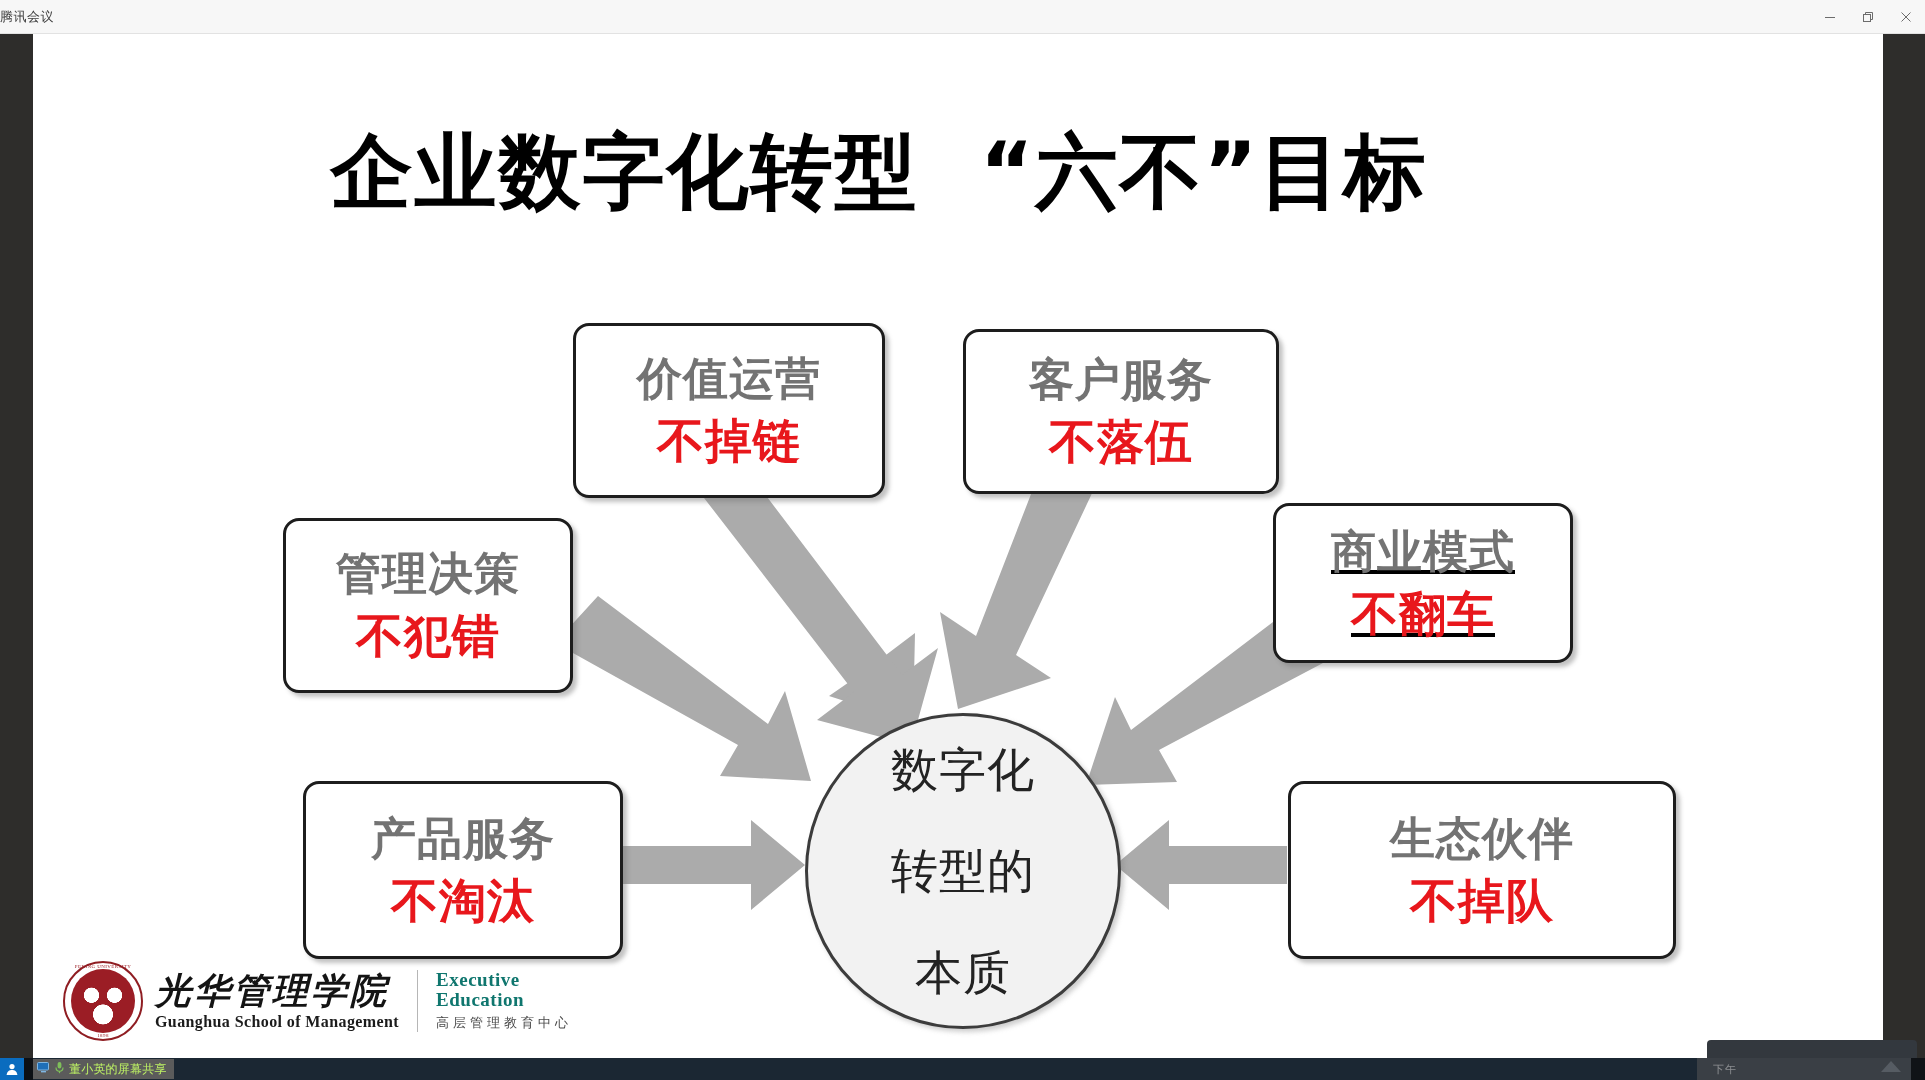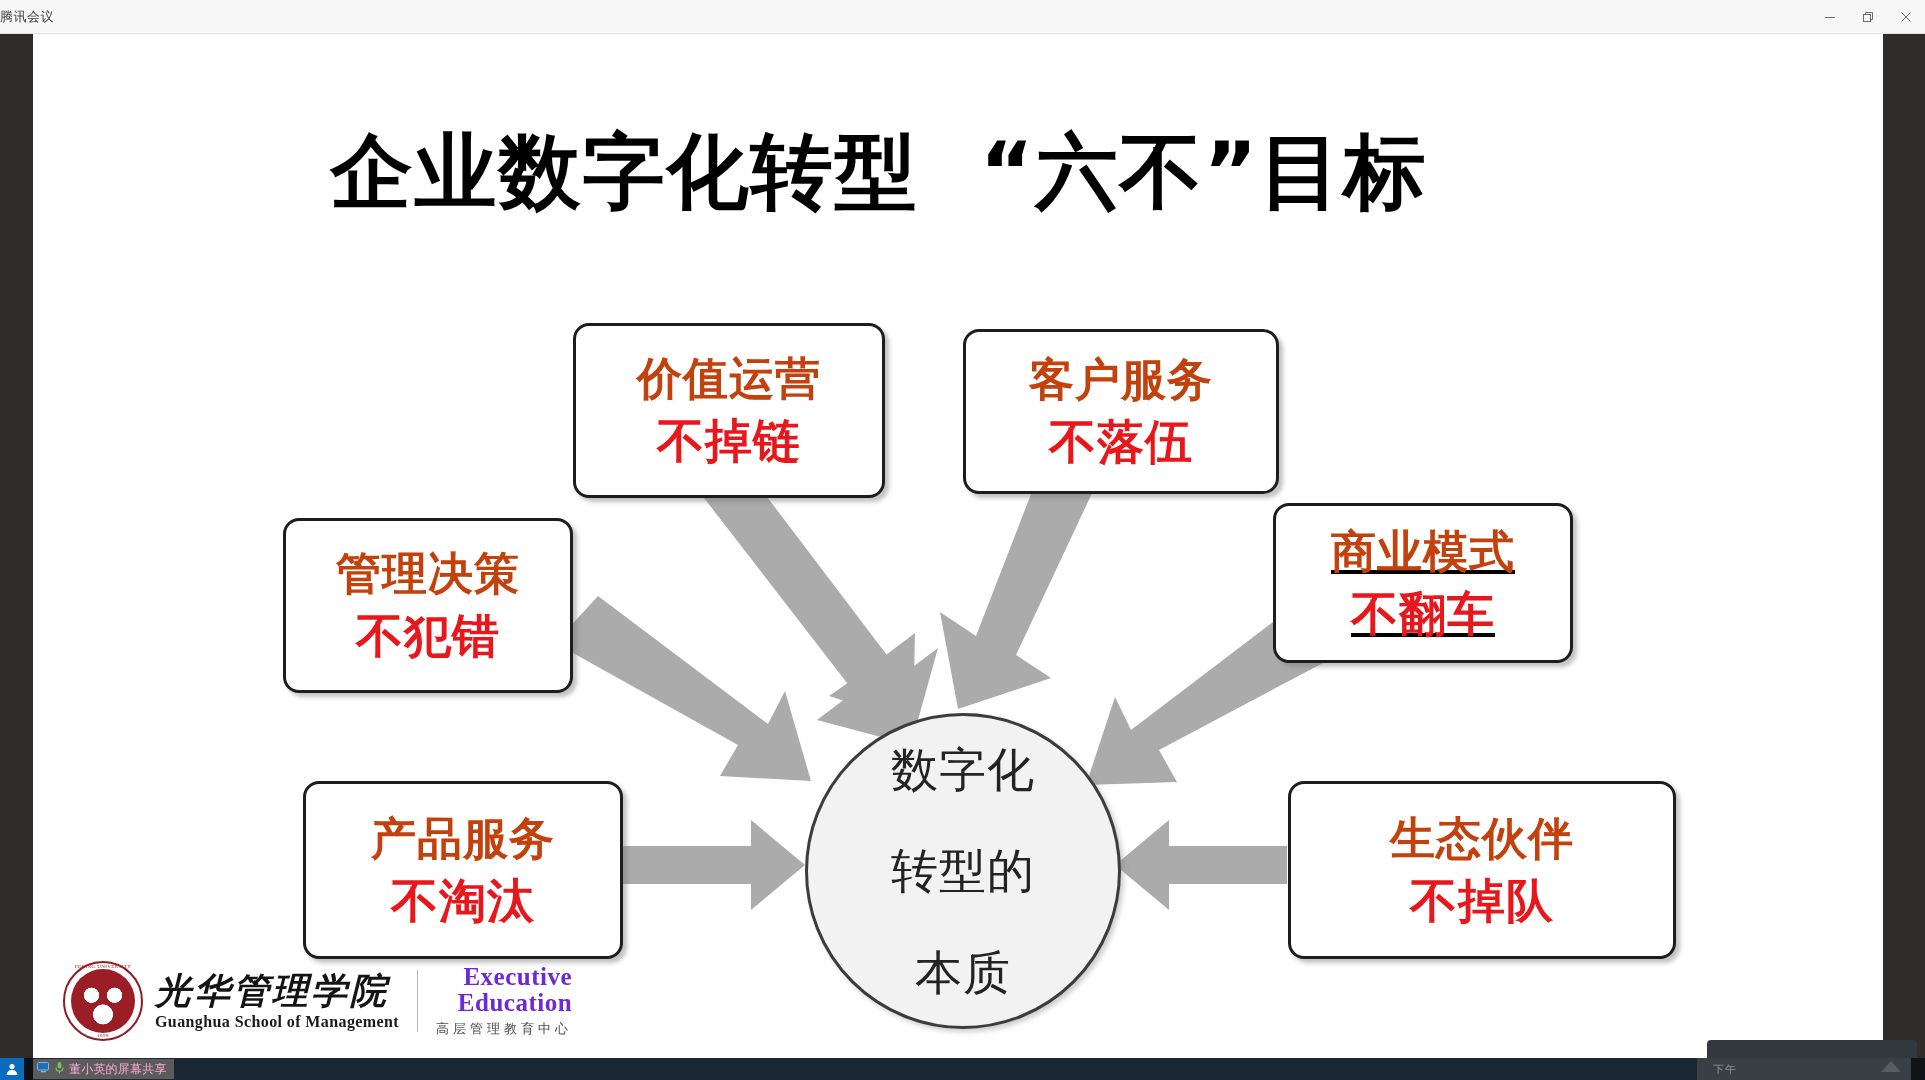--- a/index.html
+++ b/index.html
@@ -97,21 +97,21 @@
     box-shadow: 4px 4px 4px rgba(120,120,120,0.45);
     display: flex;
     flex-direction: column;
     align-items: center;
     justify-content: center;
     font-family: "DejaVu Sans", "Liberation Sans", sans-serif;
   }
   .node .n-title {
     font-size: 45px;
     font-weight: bold;
-    color: #c2410c;
+    color: #737373;
     line-height: 1.05;
     letter-spacing: 1px;
     white-space: nowrap;
   }
   .node .n-slogan {
     margin-top: 14px;
     font-size: 47px;
     font-weight: bold;
     color: #e8171c;
     line-height: 1.05;
@@ -224,26 +224,25 @@
     margin: 0 18px;
     flex: 0 0 auto;
   }
   #logo-ee {
     display: flex;
     flex-direction: column;
     justify-content: center;
   }
   #logo-ee .ee-line {
     font-family: "Liberation Serif", "DejaVu Serif", serif;
-    font-size: 25px;
-    font-weight: bold;
-    color: #6d28d9;
+    font-size: 19px;
+    font-weight: bold;
+    color: #0f766e;
     line-height: 1.04;
     letter-spacing: 0.5px;
-    text-align: right;
   }
   #logo-ee .ee-cn {
     font-family: "DejaVu Sans", "Liberation Sans", sans-serif;
     font-size: 13px;
     color: #4b4b4b;
     letter-spacing: 4px;
     margin-top: 4px;
   }
 
   
@@ -268,21 +267,21 @@
     height: 20px;
     background: #5b5b5b;
     display: flex;
     align-items: center;
     padding: 0 7px 0 4px;
     gap: 4px;
     flex: 0 0 auto;
   }
   #tb-task .tb-label {
     font-size: 12px;
-    color: #f9a8d4;
+    color: #bef264;
     white-space: nowrap;
     letter-spacing: 0.2px;
   }
   #tb-tray {
     position: absolute;
     right: 0; bottom: 0;
     width: 228px; height: 22px;
     background: #3a3f45;
   }
   #tb-tray .tray-text {

